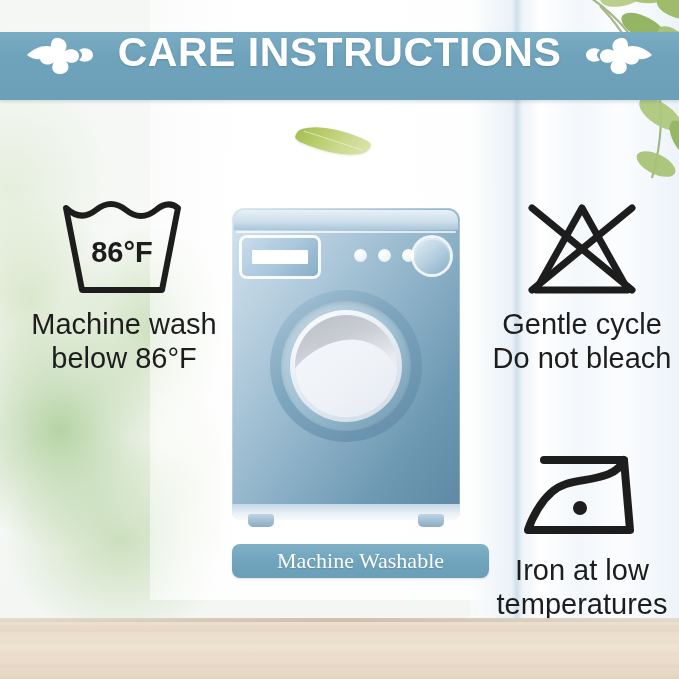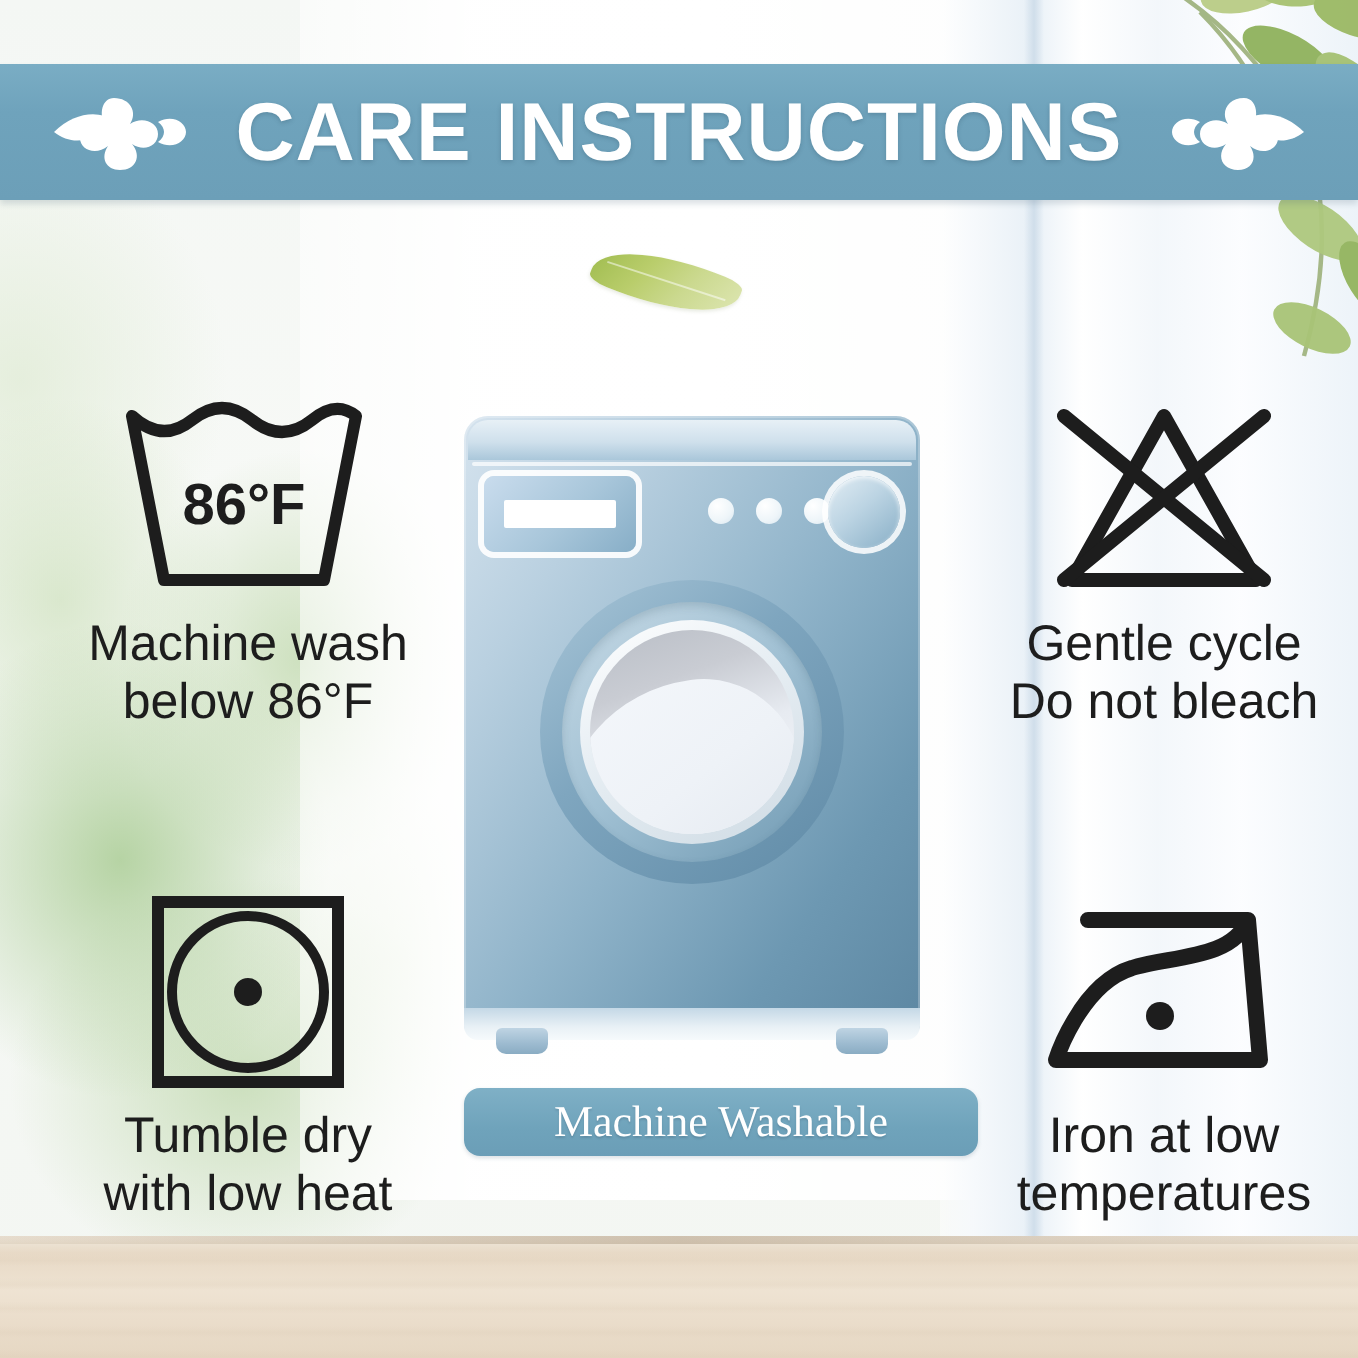--- a/index.html
+++ b/index.html
@@ -83,41 +83,41 @@
   .float-leaf::after{
     content:"";position:absolute;left:8%;top:48%;width:84%;height:1px;
     background:rgba(255,255,255,.5);transform:rotate(-3deg);
   }
 
   
   .banner{
     position:absolute;left:0;top:32px;width:679px;height:68px;
     background:linear-gradient(180deg,#7aadc4 0%,#6fa3bc 35%,#6c9fb8 100%);
     box-shadow:0 2px 3px rgba(60,90,110,.18);
-    display:flex;align-items:center;justify-content:center;gap:25px;
+    display:flex;align-items:flex-start;justify-content:center;gap:25px;
   }
   .banner-title{
     color:#ffffff;
     font-size:41px;
     font-weight:bold;
     letter-spacing:.5px;
     line-height:1;
     white-space:nowrap;
     text-shadow:0 1px 2px rgba(40,70,90,.25);
     font-family:"Liberation Sans", sans-serif;
   }
   .orn{width:66px;height:46px;flex:none;}
   .orn.right{transform:scaleX(-1);}
 
   
   .cell{position:absolute;width:200px;text-align:center;}
   .cell .sym{height:108px;display:flex;align-items:center;justify-content:center;}
   .cell .cap{
     margin-top:4px;
-    font-size:25px;line-height:1.16;color:#1d1d1d;
+    font-size:29px;line-height:1.16;color:#1d1d1d;
     font-family:"Liberation Sans", sans-serif;
     white-space:pre-line;
   }
   #cell-wash{left:24px;top:196px;}
   #cell-bleach{left:482px;top:196px;}
   #cell-dry{left:24px;top:442px;}
   #cell-iron{left:482px;top:442px;}
 
   
   .machine{position:absolute;left:232px;top:208px;width:228px;height:322px;}
@@ -305,31 +305,20 @@
       <svg width="132" height="104" viewBox="0 0 132 104">
         <path d="M66 10 L 112 92 L 20 92 Z" fill="none" stroke="#1d1d1d" stroke-width="7" stroke-linejoin="round"></path>
         <line x1="16" y1="10" x2="116" y2="92" stroke="#1d1d1d" stroke-width="7" stroke-linecap="round"></line>
         <line x1="116" y1="10" x2="16" y2="92" stroke="#1d1d1d" stroke-width="7" stroke-linecap="round"></line>
       </svg>
     </div>
     <div class="cap">Gentle cycle
 Do not bleach</div>
   </div>
 
-  <div class="cell" id="cell-dry">
-    <div class="sym">
-      <svg width="104" height="104" viewBox="0 0 104 104">
-        <rect x="7" y="7" width="90" height="90" fill="none" stroke="#1d1d1d" stroke-width="6"></rect>
-        <circle cx="52" cy="52" r="38" fill="none" stroke="#1d1d1d" stroke-width="5"></circle>
-        <circle cx="52" cy="52" r="7" fill="#1d1d1d"></circle>
-      </svg>
-    </div>
-    <div class="cap">Tumble dry
-with low heat</div>
-  </div>
 
   <div class="cell" id="cell-iron">
     <div class="sym">
       <svg width="128" height="96" viewBox="0 0 128 96">
         <path d="M26 12 L 106 12 L 112 82 L 10 82 C 10 82, 22 44, 48 36 C 66 30, 98 32, 106 12" fill="none" stroke="#1d1d1d" stroke-width="8" stroke-linejoin="round" stroke-linecap="round"></path>
         <circle cx="62" cy="60" r="7" fill="#1d1d1d"></circle>
       </svg>
     </div>
     <div class="cap">Iron at low
 temperatures</div>

